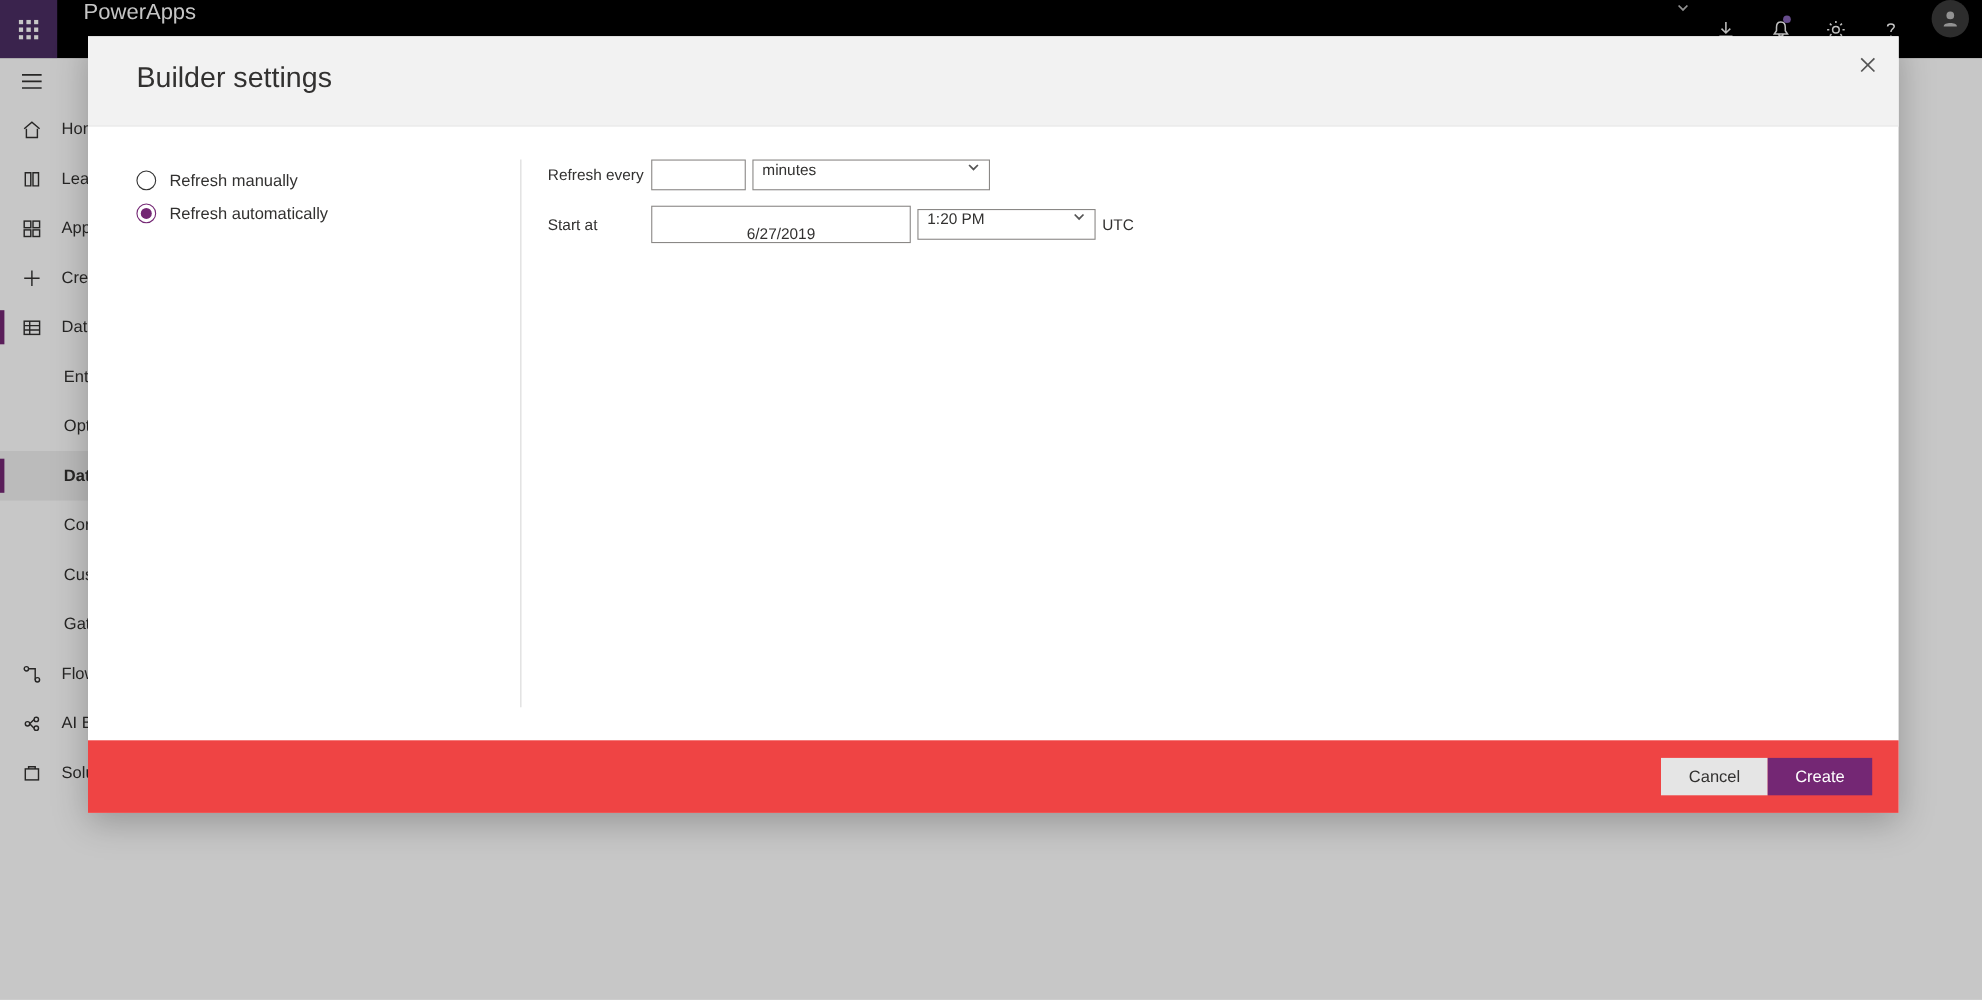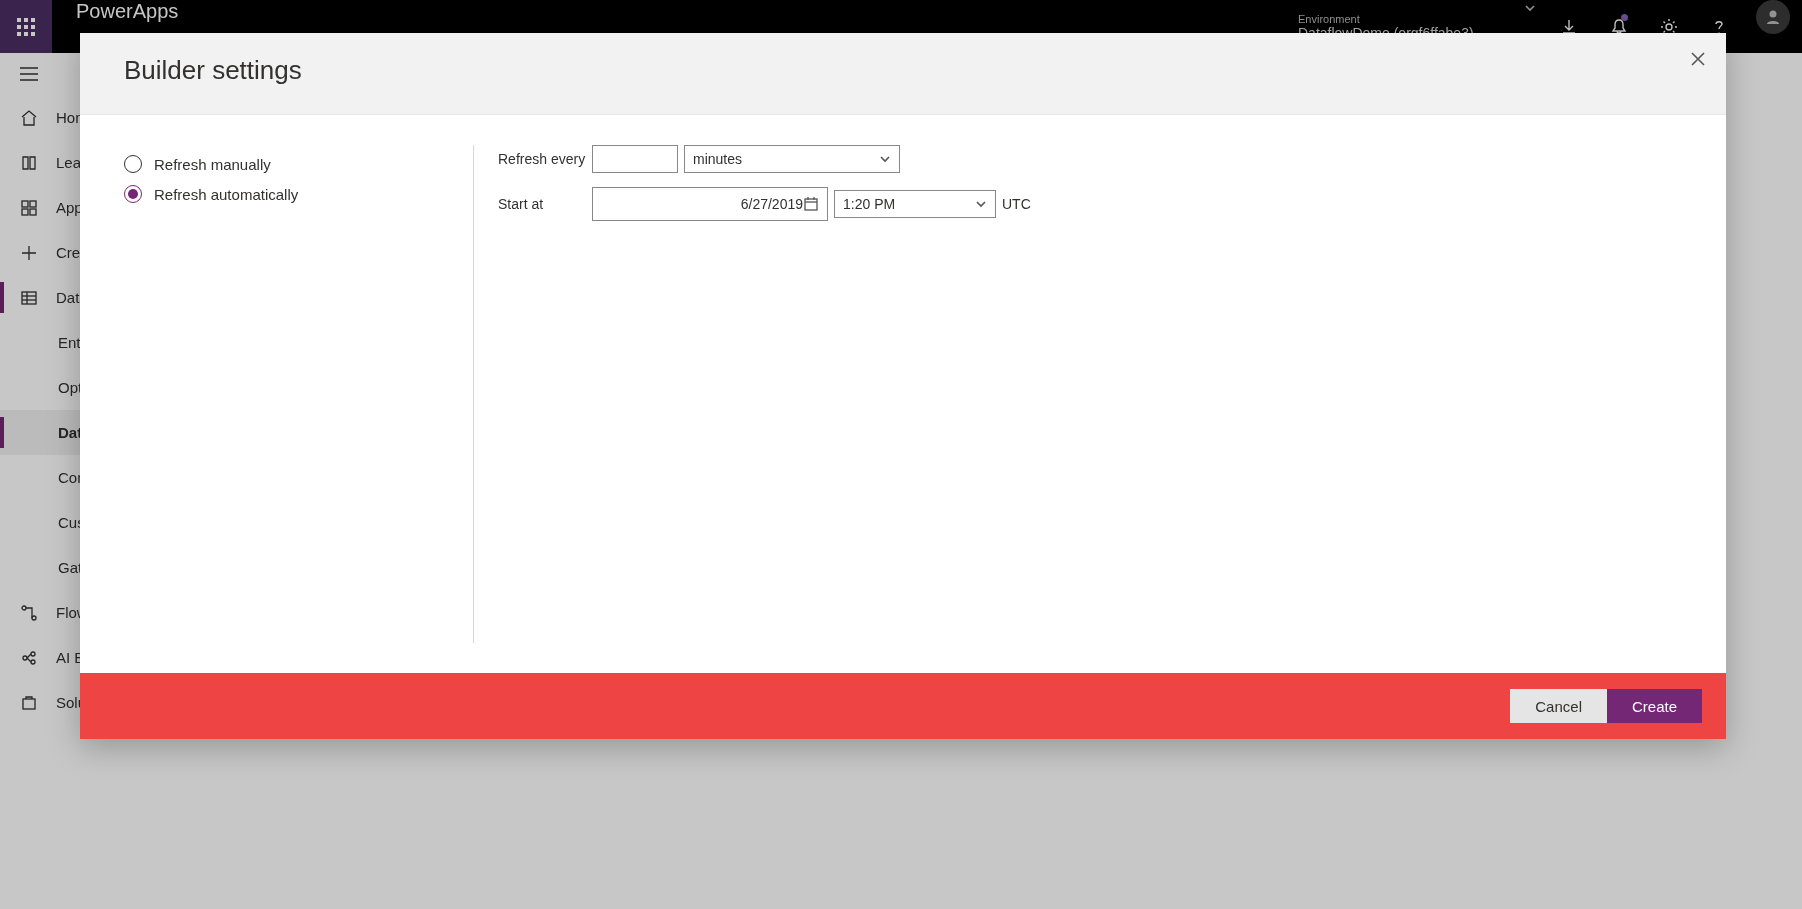--- a/index.html
+++ b/index.html
@@ -50,25 +50,25 @@
   .left-col { width: 350px; border-right: 1px solid #d8d8d8; padding-top: 4px; }
   .radio-row { display: flex; align-items: center; gap: 12px; height: 30px; font-size: 15px; color: #323130; }
   .radio { width: 18px; height: 18px; border: 1px solid #333; border-radius: 50%; display: flex; align-items: center; justify-content: center; }
   .radio.checked { border-color: #742774; }
   .radio.checked .dot { width: 10px; height: 10px; border-radius: 50%; background: #742774; }
   .right-col { padding-left: 24px; }
   .form-row { display: flex; align-items: center; gap: 6px; margin-bottom: 14px; font-size: 14px; color: #323130; }
   .form-label { width: 88px; }
   .input { border: 1px solid #8a8886; height: 28px; padding: 0 8px; font-size: 14px; background: #fff; }
   .input.small { width: 86px; }
-  .select { border: 1px solid #8a8886; height: 28px; padding: 0 8px; font-size: 14px; background: #fff; display: flex; align-items: center; justify-content: space-between; }
+  .select { border: 1px solid #8a8886; height: 28px; padding: 0 8px; font-size: 14px; background: #fff; display: flex; justify-content: space-between; }
   .select svg { width: 12px; height: 12px; stroke: #555; fill: none; stroke-width: 1.6; }
   .select.unit { width: 216px; }
   .select.time { width: 162px; }
-  .date { border: 1px solid #8a8886; height: 28px; width: 236px; display: flex; align-items: center; padding: 16px 8px; justify-content: flex-end; }
+  .date { border: 1px solid #8a8886; height: 28px; width: 236px; display: flex; align-items: center; padding: 16px 8px; justify-content: flex-start; flex-direction: column; }
   .date svg { width: 16px; height: 16px; stroke: #555; fill: none; stroke-width: 1.3; }
   .tz { font-size: 14px; }
 
   .modal-footer { background: #ef4444; padding: 16px 24px; display: flex; justify-content: flex-end; }
   .btn { height: 34px; padding: 0 24px; font-size: 15px; display: flex; align-items: center; justify-content: center; border: 1px solid transparent; }
   .btn.cancel { background: #e5e5e5; color: #323130; }
   .btn.primary { background: #742774; color: #fff; }
 </style>
 </head>
 <body>
@@ -81,24 +81,20 @@
         <rect width="4" height="4" x="14" y="0"></rect>
         <rect width="4" height="4" x="0" y="7"></rect>
         <rect width="4" height="4" x="7" y="7"></rect>
         <rect width="4" height="4" x="14" y="7"></rect>
         <rect width="4" height="4" x="0" y="14"></rect>
         <rect width="4" height="4" x="7" y="14"></rect>
         <rect width="4" height="4" x="14" y="14"></rect>
       </svg>
   </div>
   <div class="brand">PowerApps</div>
-  <div class="env">
-    <div class="env-label">Environment</div>
-    <div class="env-name">DataflowDemo (orgf6ffabe3)</div>
-  </div>
   <div class="env-caret">
     <svg viewBox="0 0 12 12" width="12" height="12">
         <path d="M2 4 L6 8 L10 4" stroke="#bbb" fill="none" stroke-width="1.6"></path>
       </svg>
   </div>
   <div class="icon-btn">
     <svg viewBox="0 0 18 18">
         <path d="M9 2 V12 M5 8 L9 12 L13 8 M3 15 H15"></path>
       </svg>
   </div>

